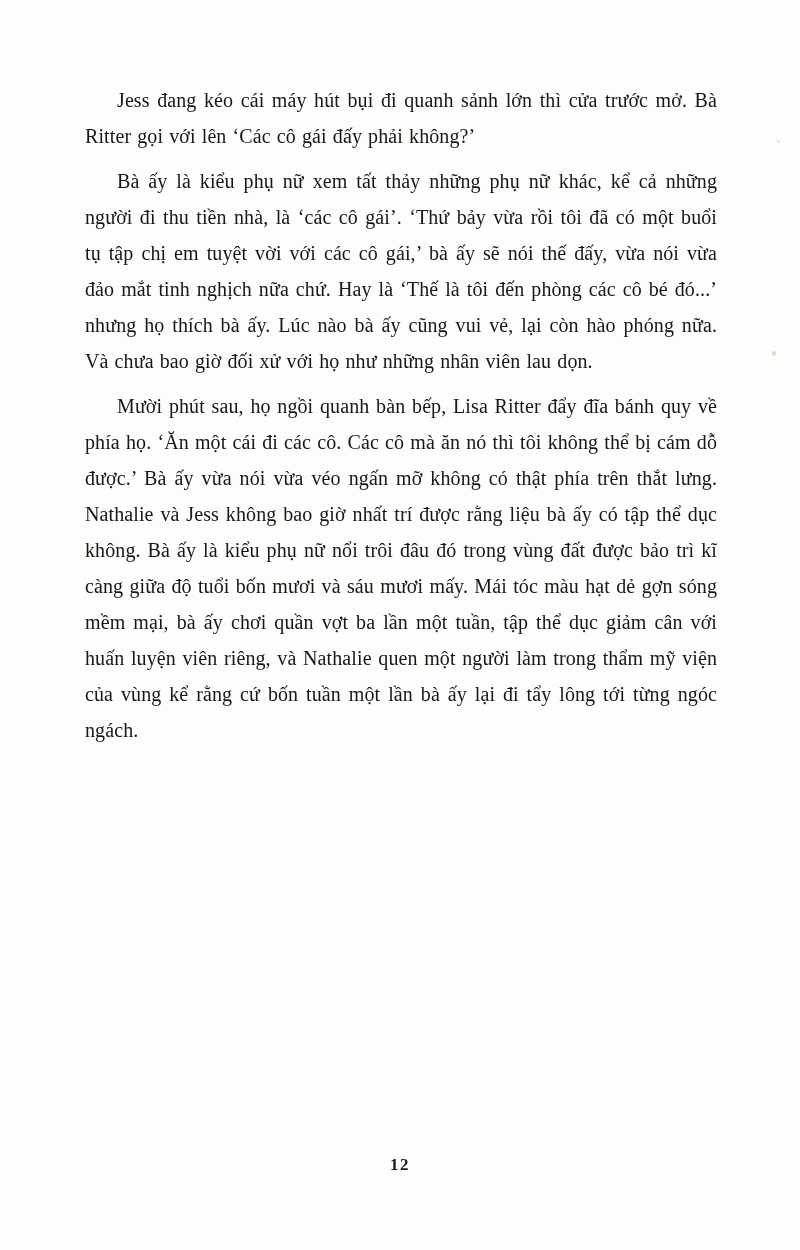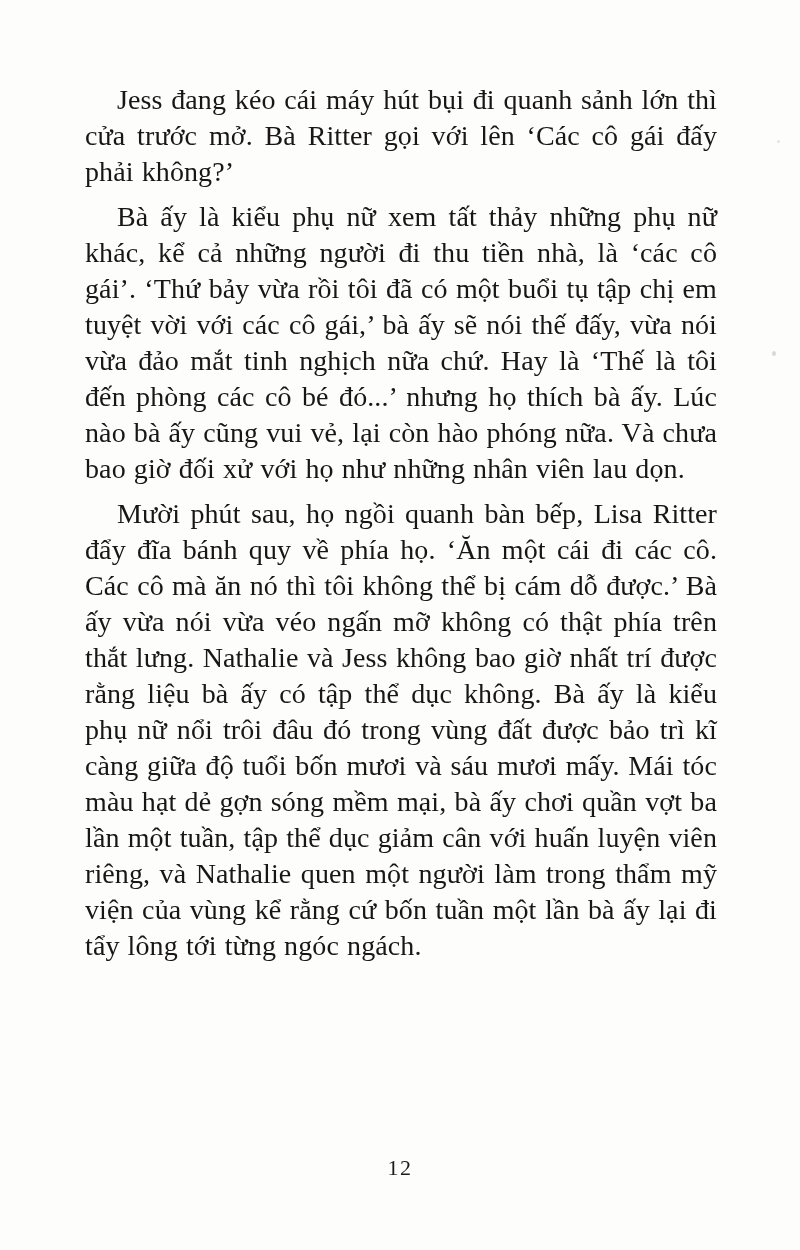--- a/index.html
+++ b/index.html
@@ -20,37 +20,38 @@
     inset: 0;
   }
   .text-block {
     position: absolute;
     top: 82px;
     left: 85px;
     width: 632px;
   }
   .text-block p {
     margin: 0 0 9px 0;
-    font-size: 28px;
+    font-size: 20px;
     line-height: 36px;
     text-align: justify;
     text-indent: 32px;
     letter-spacing: 0.1px;
     word-spacing: 1px;
   }
   .page-number {
     position: absolute;
     top: 1155px;
     left: 0;
     width: 800px;
     text-align: center;
-    font-size: 22px;
+    font-size: 17px;
     letter-spacing: 1.5px;
     color: #1c1b1a;
     font-variant-numeric: oldstyle-nums;
+    font-weight: bold;
   }
   .scan-speck {
     position: absolute;
     left: 772px;
     top: 351px;
     width: 4px;
     height: 5px;
     background: #d9d9d4;
     border-radius: 50%;
   }

